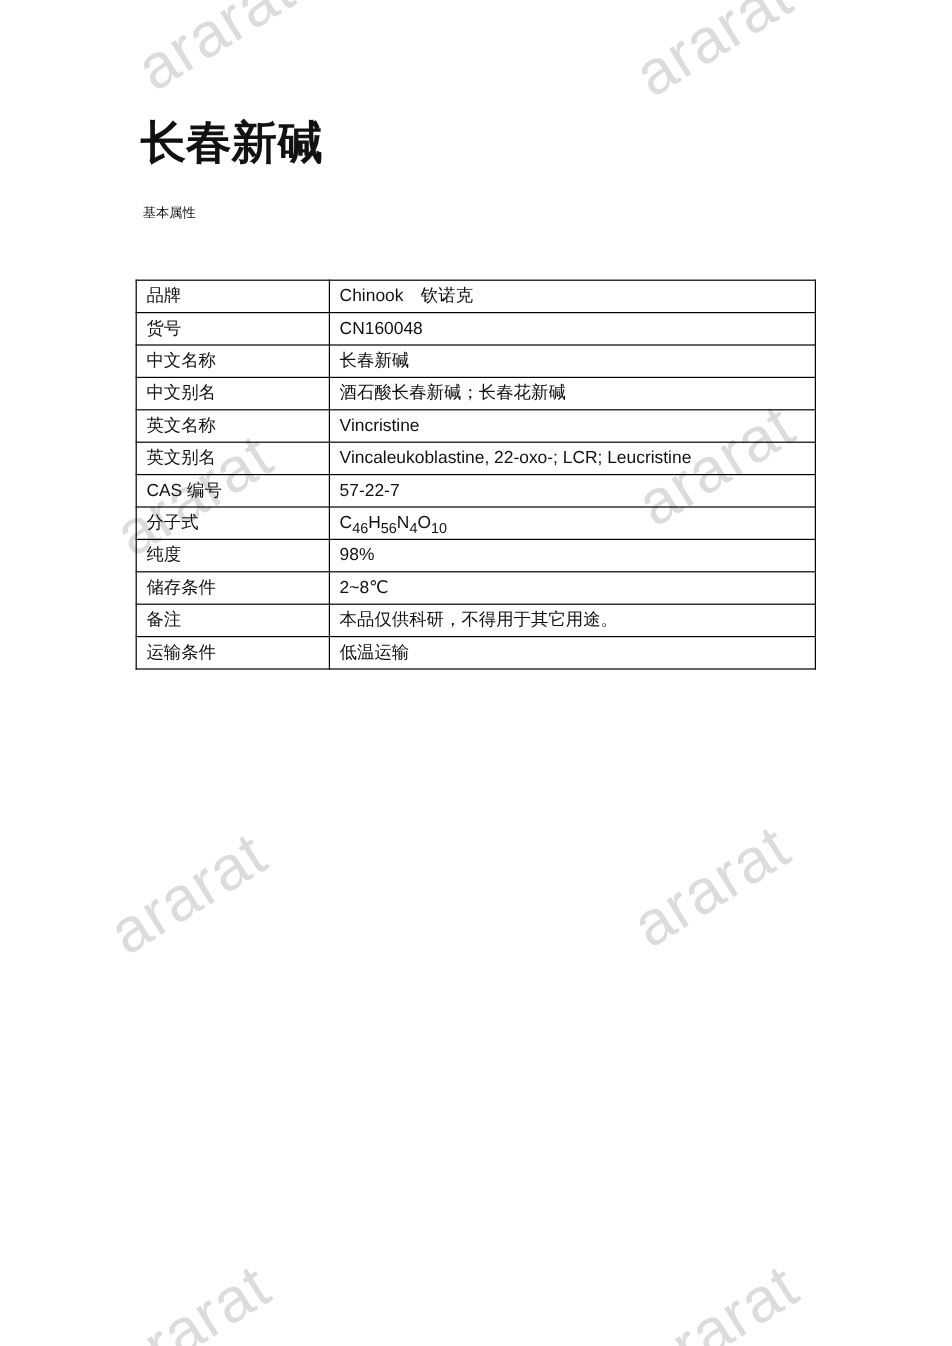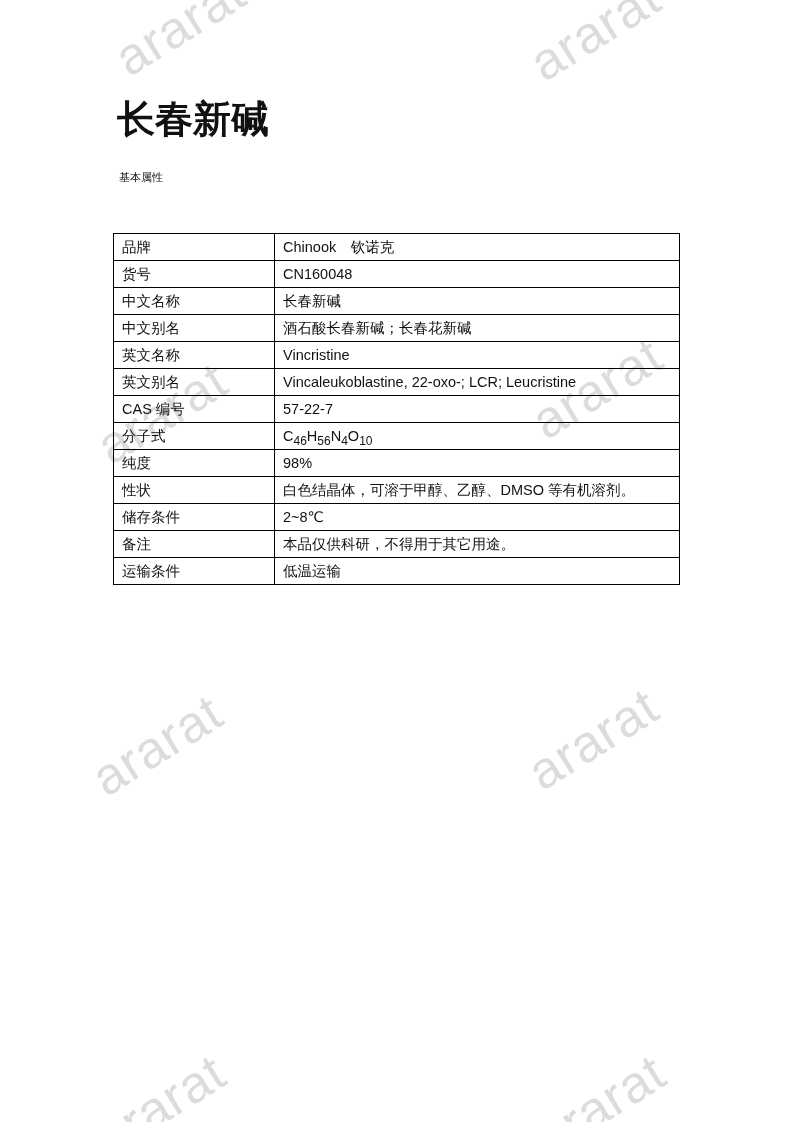--- a/index.html
+++ b/index.html
@@ -132,24 +132,20 @@
         </tr>
         <tr>
           <td class="label-cell">分子式</td>
           <td class="value-cell">C<sub>46</sub>H<sub>56</sub>N<sub>4</sub>O<sub>10</sub></td>
         </tr>
         <tr>
           <td class="label-cell">纯度</td>
           <td class="value-cell">98%</td>
         </tr>
         <tr>
-          <td class="label-cell">性状</td>
-          <td class="value-cell">白色结晶体，可溶于甲醇、乙醇、DMSO 等有机溶剂。</td>
-        </tr>
-        <tr>
           <td class="label-cell">储存条件</td>
           <td class="value-cell">2~8℃</td>
         </tr>
         <tr>
           <td class="label-cell">备注</td>
           <td class="value-cell">本品仅供科研，不得用于其它用途。</td>
         </tr>
         <tr>
           <td class="label-cell">运输条件</td>
           <td class="value-cell">低温运输</td>

